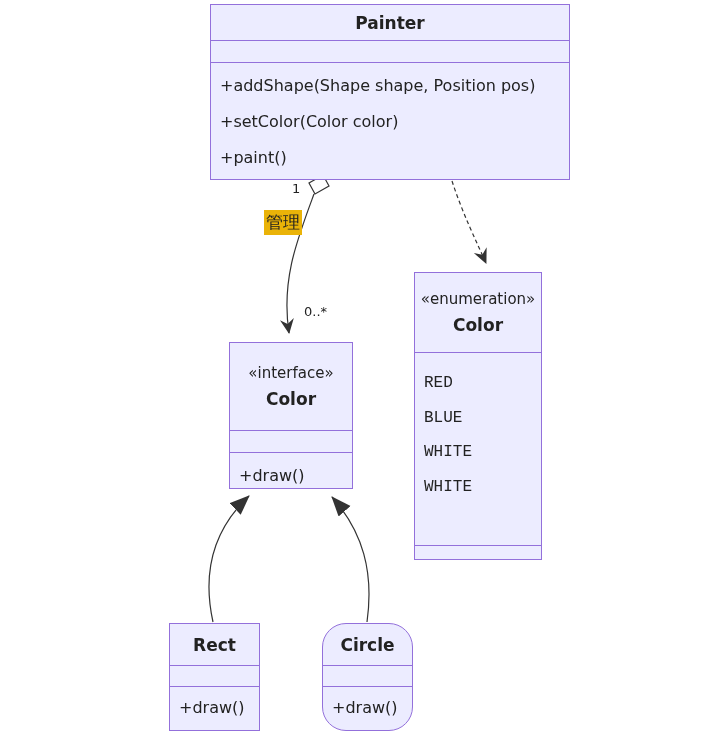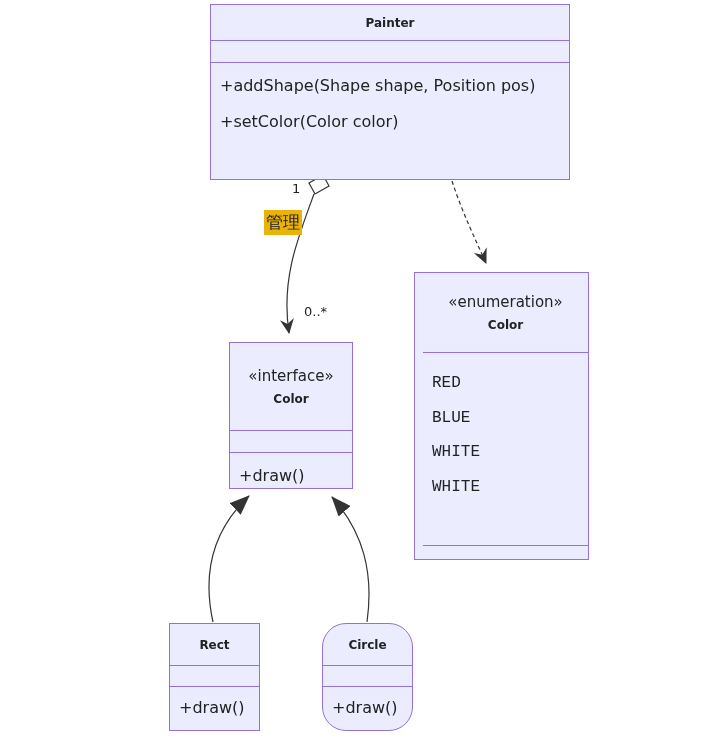--- a/index.html
+++ b/index.html
@@ -30,41 +30,41 @@
   .compartment { border-bottom: 1px solid #9370DB; }
   .compartment:last-child { border-bottom: none; }
 
   .c-title {
     display: flex;
     flex-direction: column;
     align-items: center;
     justify-content: center;
     text-align: center;
   }
-  .class-name { font-weight: bold; font-size: 12px; }
+  .class-name { font-weight: bold; font-size: 17px; }
   .stereotype { font-size: 15px; margin-bottom: 7px; }
 
   .c-members { padding: 5px 9px 0 9px; }
   .member-row { line-height: 36px; white-space: nowrap; }
 
   
   #box-painter { left: 210px; top: 4px; width: 360px; height: 176px; }
   #box-painter .c-title   { height: 36px; }
   #box-painter .c-attrs   { height: 22px; }
   #box-painter .c-methods { height: 116px; }
 
   
   #box-shape { left: 229px; top: 342px; width: 124px; height: 147px; }
   #box-shape .c-title   { height: 88px; }
   #box-shape .c-attrs   { height: 22px; }
   #box-shape .c-methods { height: 45px; }
   #box-shape .member-row { line-height: 36px; }
 
   
-  #box-color { left: 414px; top: 272px; width: 175px; height: 288px; padding-left: 8px; }
+  #box-color { left: 414px; top: 272px; width: 128px; height: 288px; }
   #box-color .c-title  { height: 80px; }
   #box-color .c-attrs  { height: 193px; padding-top: 13px; font-family: Liberation Mono, monospace; }
   #box-color .c-attrs .member-row { line-height: 34.5px; }
   #box-color .c-methods { height: 13px; }
 
   
   #box-rect   { left: 169px; top: 623px; width: 91px; height: 108px; }
   #box-circle { left: 322px; top: 623px; width: 91px; height: 108px; border-radius: 24px; }
   #box-rect .c-title, #box-circle .c-title { height: 42px; }
   #box-rect .c-attrs, #box-circle .c-attrs { height: 21px; }
@@ -113,20 +113,21 @@
   </svg>
 
   <div class="uml-class" id="box-painter">
     <div class="compartment c-title">
       <span class="class-name">Painter</span>
     </div>
     <div class="compartment c-attrs"></div>
     <div class="compartment c-methods c-members">
       <div class="member-row">+addShape(Shape shape, Position pos)</div>
       <div class="member-row">+setColor(Color color)</div>
+      <div class="member-row">+paint()</div>
     </div>
   </div>
 
   <div class="uml-class" id="box-shape">
     <div class="compartment c-title">
       <span class="stereotype">«interface»</span>
       <span class="class-name">Color</span>
     </div>
     <div class="compartment c-attrs"></div>
     <div class="compartment c-methods c-members">

